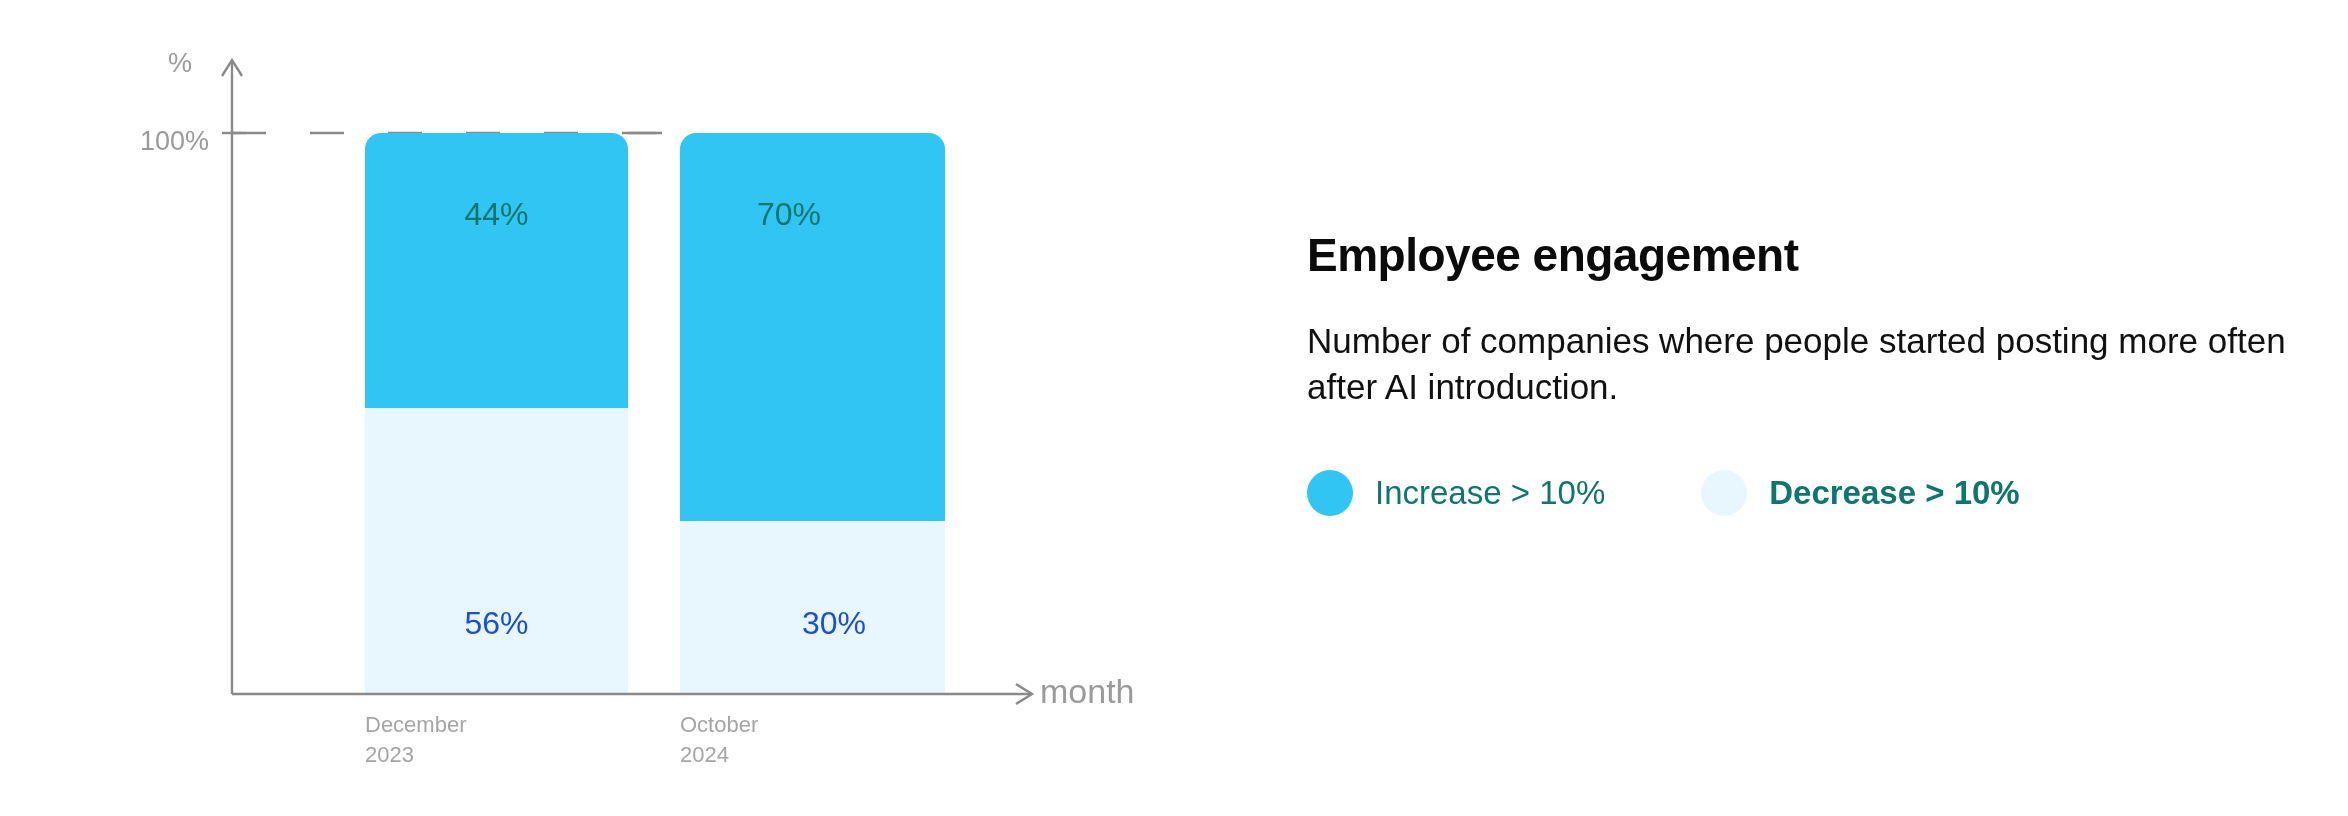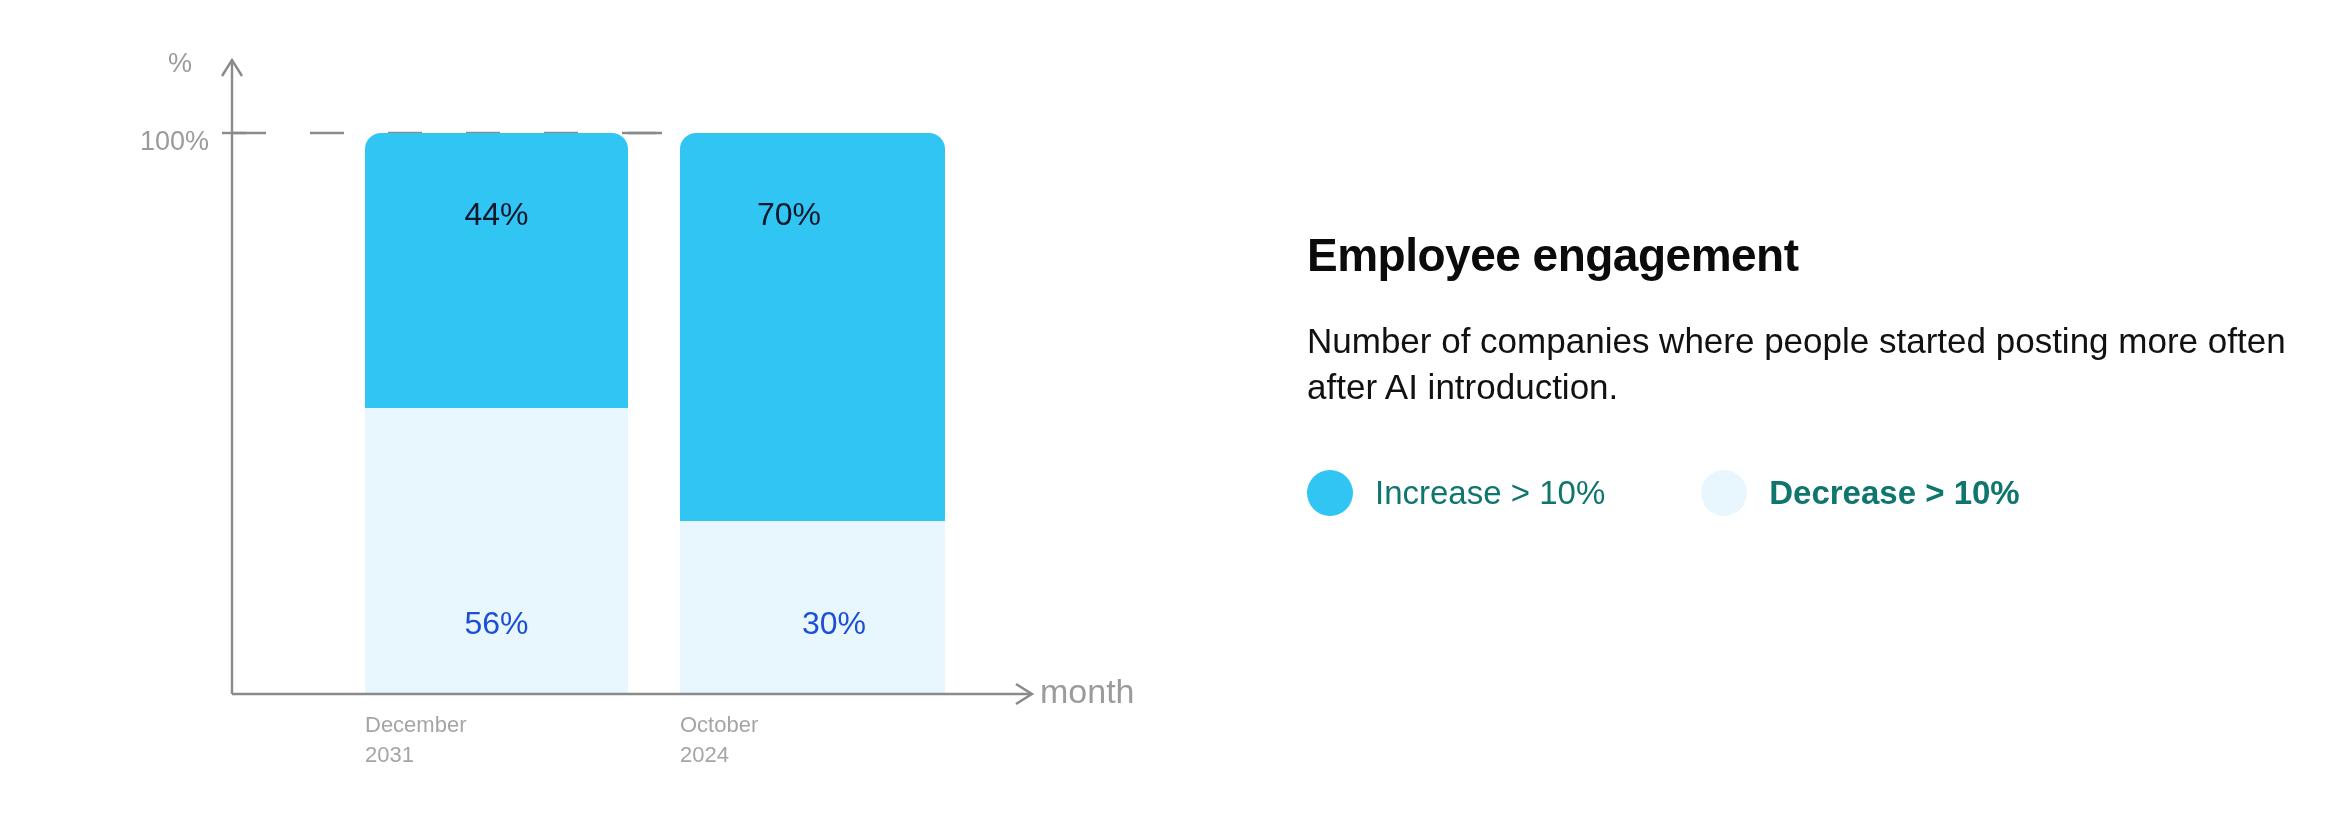--- a/index.html
+++ b/index.html
@@ -30,21 +30,21 @@
   #y-tick-100 { left: 140px; top: 118px; font-size: 27px; margin-top: 8px; }
   #x-axis-title { left: 1040px; top: 672px; font-size: 34px; }
 
   .bar-seg-label {
     position: absolute;
     text-align: center;
     font-size: 32px;
     font-family: "Liberation Sans", sans-serif;
     white-space: pre;
   }
-  .lbl-top { color: #0f172a; }
+  .lbl-top { color: #0f766e; }
   .lbl-bottom { color: #1d4ed8; }
 
   .cat-label {
     position: absolute;
     color: #a5a5a5;
     font-size: 22px;
     line-height: 1.35;
     font-family: "Liberation Sans", sans-serif;
   }
 
@@ -97,21 +97,21 @@
     <div class="axis-text" id="x-axis-title">month</div>
 
     <div class="bar-seg-label lbl-top" style="left:365px; top:196px; width:263px;">44%</div>
     <div class="bar-seg-label lbl-bottom" style="left:365px; top:605px; width:263px;">56%</div>
 
     <div class="bar-seg-label lbl-top" style="left:680px; top:196px; width:218px;">70%</div>
     <div class="bar-seg-label lbl-bottom" style="left:680px; top:605px; width:308px;">30%</div>
 
     <div class="cat-label" style="left:365px; top:710px; width:263px;">
       <div>December</div>
-      <div>2031</div>
+      <div>2023</div>
     </div>
     <div class="cat-label" style="left:680px; top:710px; width:265px;">
       <div>October</div>
       <div>2024</div>
     </div>
   </div>
 
   <div id="panel">
     <div id="panel-desc">Number of companies where people started posting more often after AI introduction.</div>
     <div id="panel-title">Employee engagement</div>

